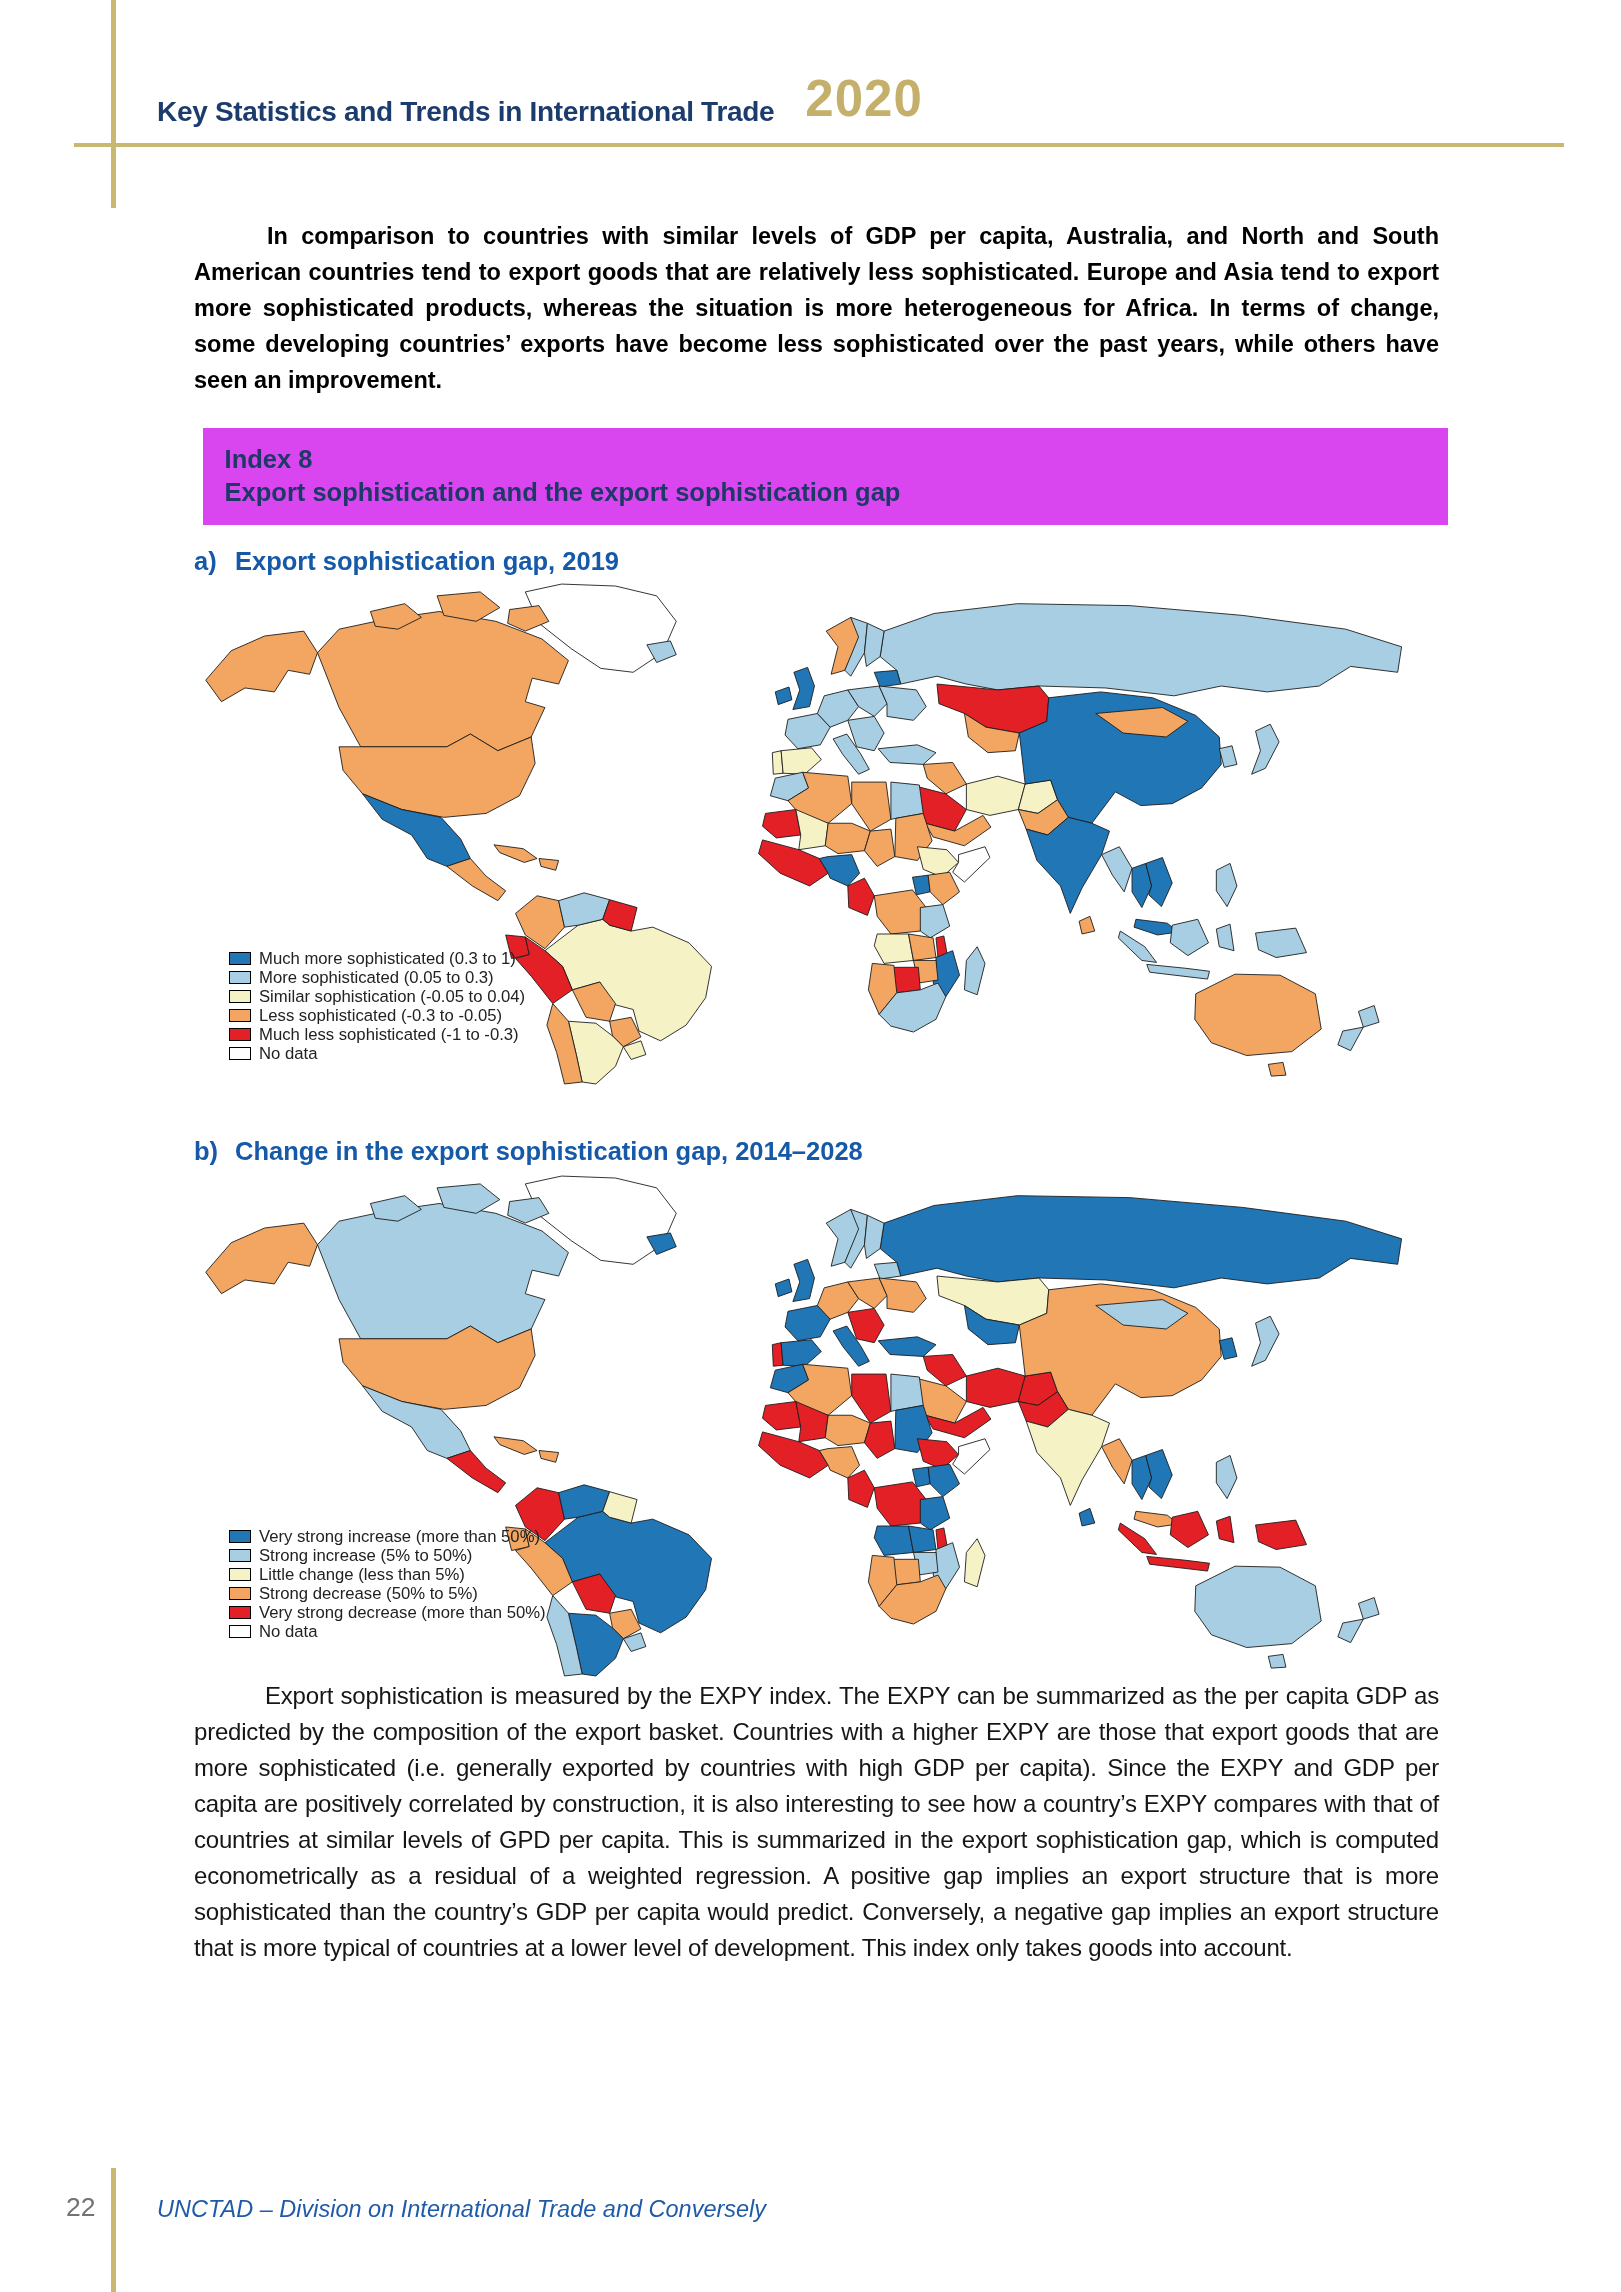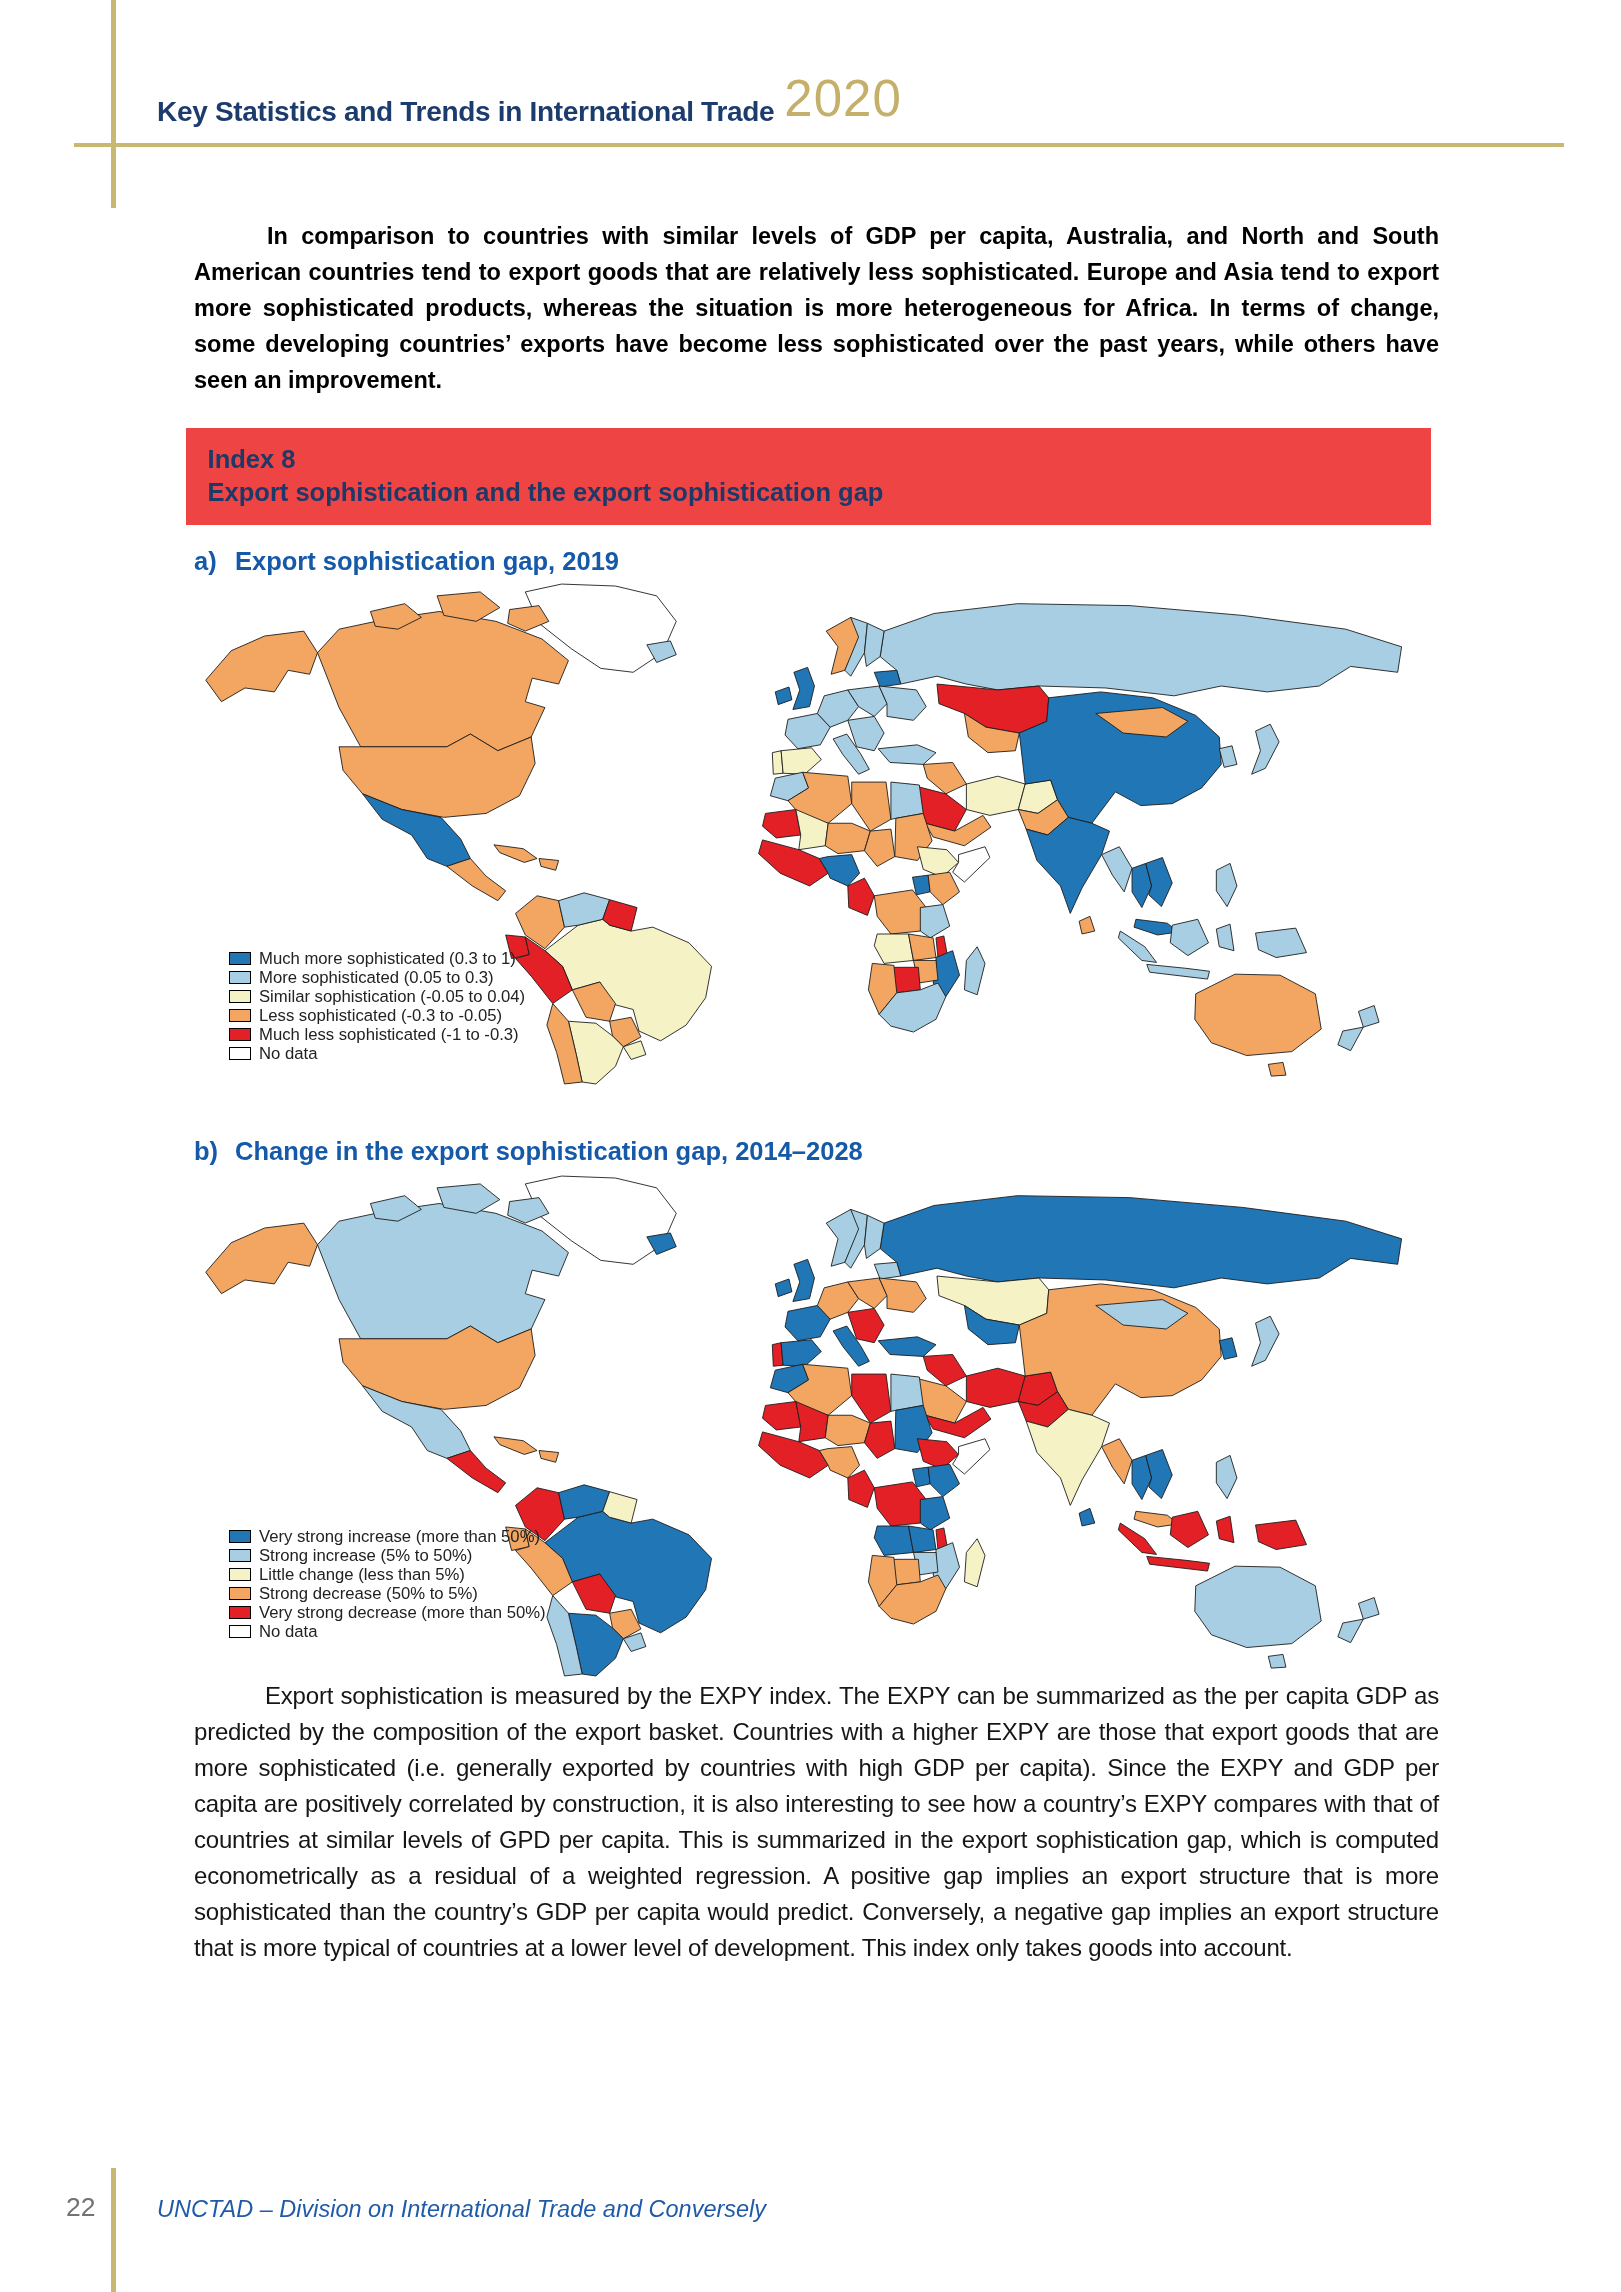--- a/index.html
+++ b/index.html
@@ -6,31 +6,31 @@
   html,body { background:#ffffff; }
   body {
     width:1621px; height:2293px; position:relative; overflow:hidden;
     font-family:"Liberation Sans", sans-serif; color:#111;
   }
   
   .top-vline { position:absolute; left:111px; top:0; width:4.9px; height:208px; background:#c9b872; }
   .top-hline { position:absolute; left:74px; top:143px; width:1490px; height:3.9px; background:#c9b872; }
   .header { position:absolute; left:157px; top:69px; display:flex; align-items:flex-end; }
   .htitle { font-size:28px; font-weight:bold; color:#1d3c6e; letter-spacing:-0.3px; }
-  .hyear  { font-size:51px; font-weight:normal; color:#c4b06a; margin-left:10px; letter-spacing:1px; }
+  .hyear  { font-size:51px; font-weight:bold; color:#c4b06a; margin-left:31px; letter-spacing:1px; }
 
   .intro {
     position:absolute; left:194px; top:218px; width:1245px;
     font-size:23.5px; font-weight:bold; line-height:36px;
     text-align:justify; text-indent:73px; color:#000;
   }
 
   .index-box {
-    position:absolute; left:186px; top:428px; width:1245px;
-    background:#ef4444; padding:14.7px 21.6px 16.7px 21.6px;
+    position:absolute; left:203px; top:428px; width:1245px;
+    background:#d946ef; padding:14.7px 21.6px 16.7px 21.6px;
   }
   .index-box div { font-size:25.5px; font-weight:bold; color:#1e3968; line-height:33px; }
 
   .sec-head {
     position:absolute; left:194px; display:flex;
     font-size:25.5px; font-weight:bold; color:#1559a8;
   }
   .sec-head .lbl { width:41px; }
   .sec-a { top:547px; }
   .sec-b { top:1137px; }

